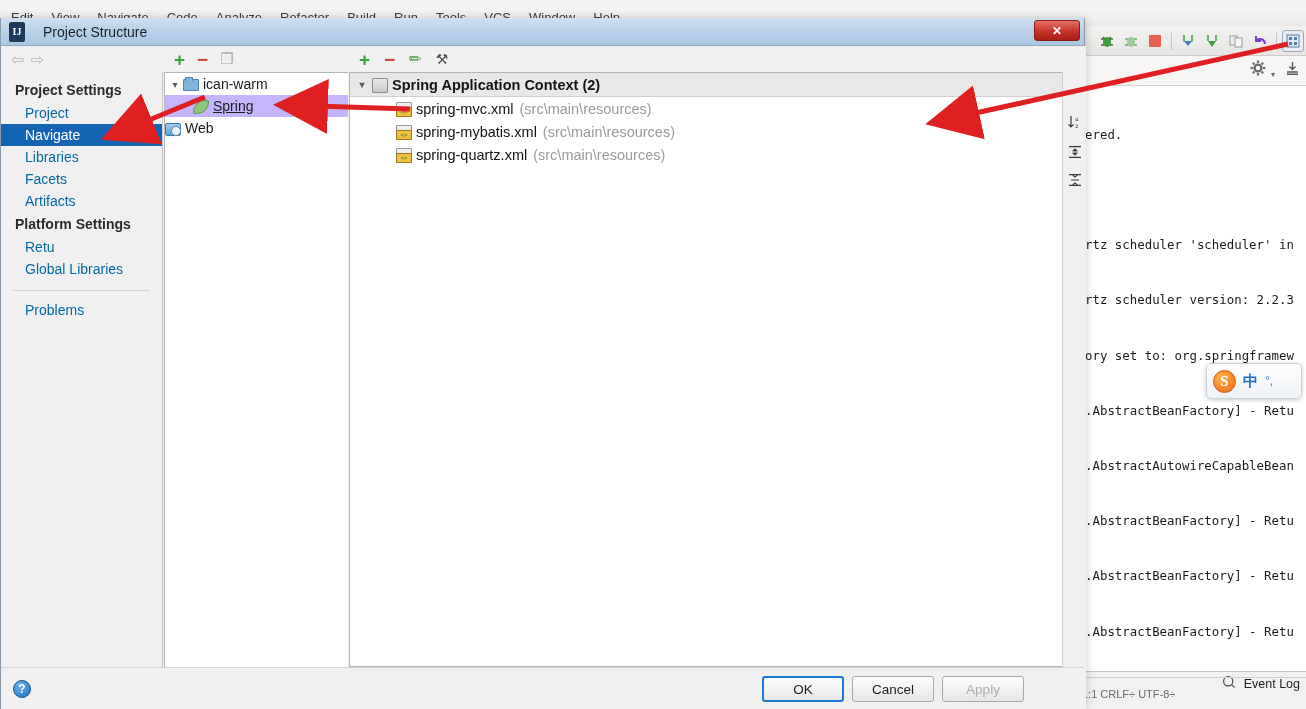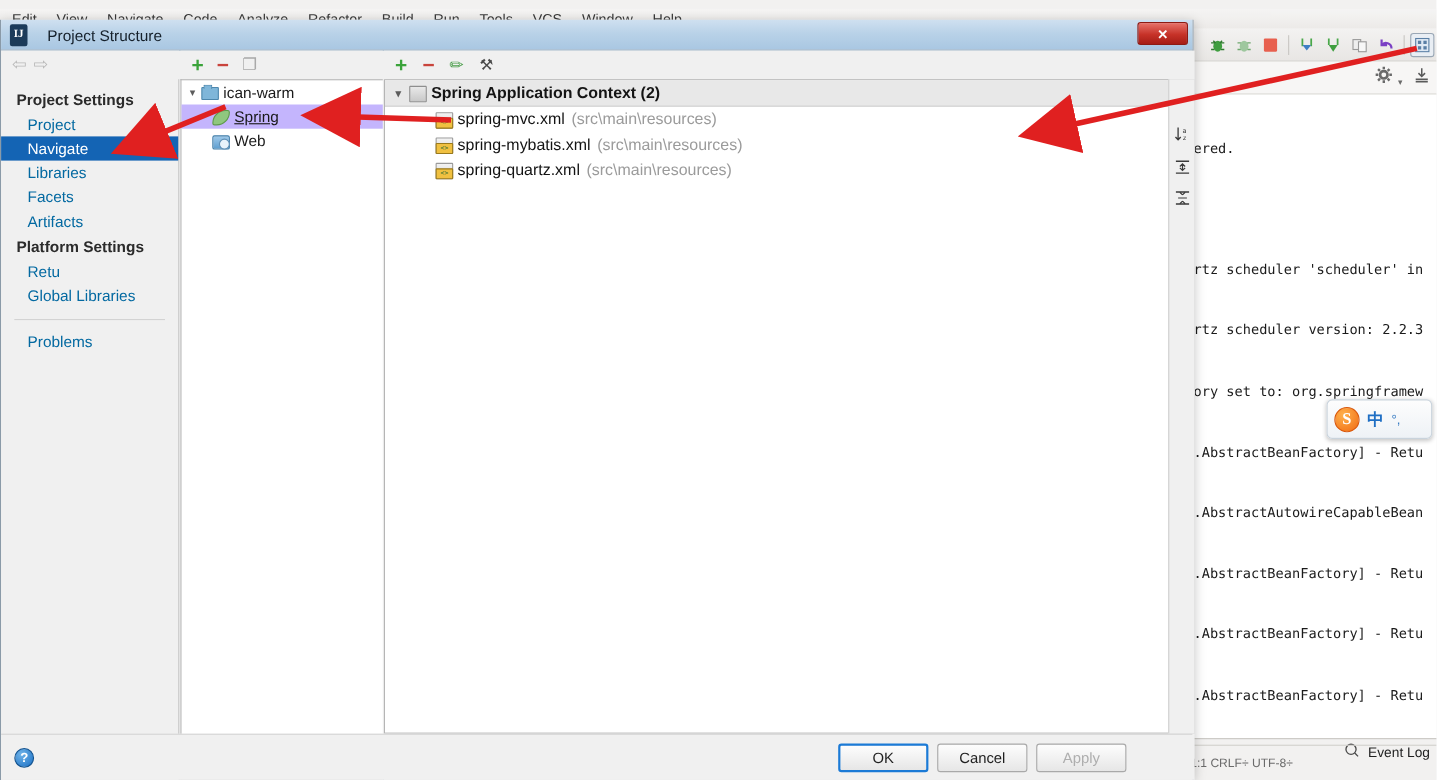--- a/index.html
+++ b/index.html
@@ -486,21 +486,21 @@
         <div class="tree-area">
           <div class="tnode" style="padding-left:2px">
             <span class="twist">▾</span>
             <span class="ico ico-folder"></span>
             <span>ican-warm</span>
           </div>
           <div class="tnode sel" style="padding-left:28px">
             <span class="ico ico-leaf"></span>
             <span>Spring</span>
           </div>
-          <div class="tnode" style="padding-left:28px">
+          <div class="tnode" style="">
             <span class="ico ico-web"></span>
             <span>Web</span>
           </div>
         </div>
       </div>
 
       <div class="detail">
         <div class="panel-toolbar">
           <span class="ic-plus">+</span>
           <span class="ic-minus">−</span>

